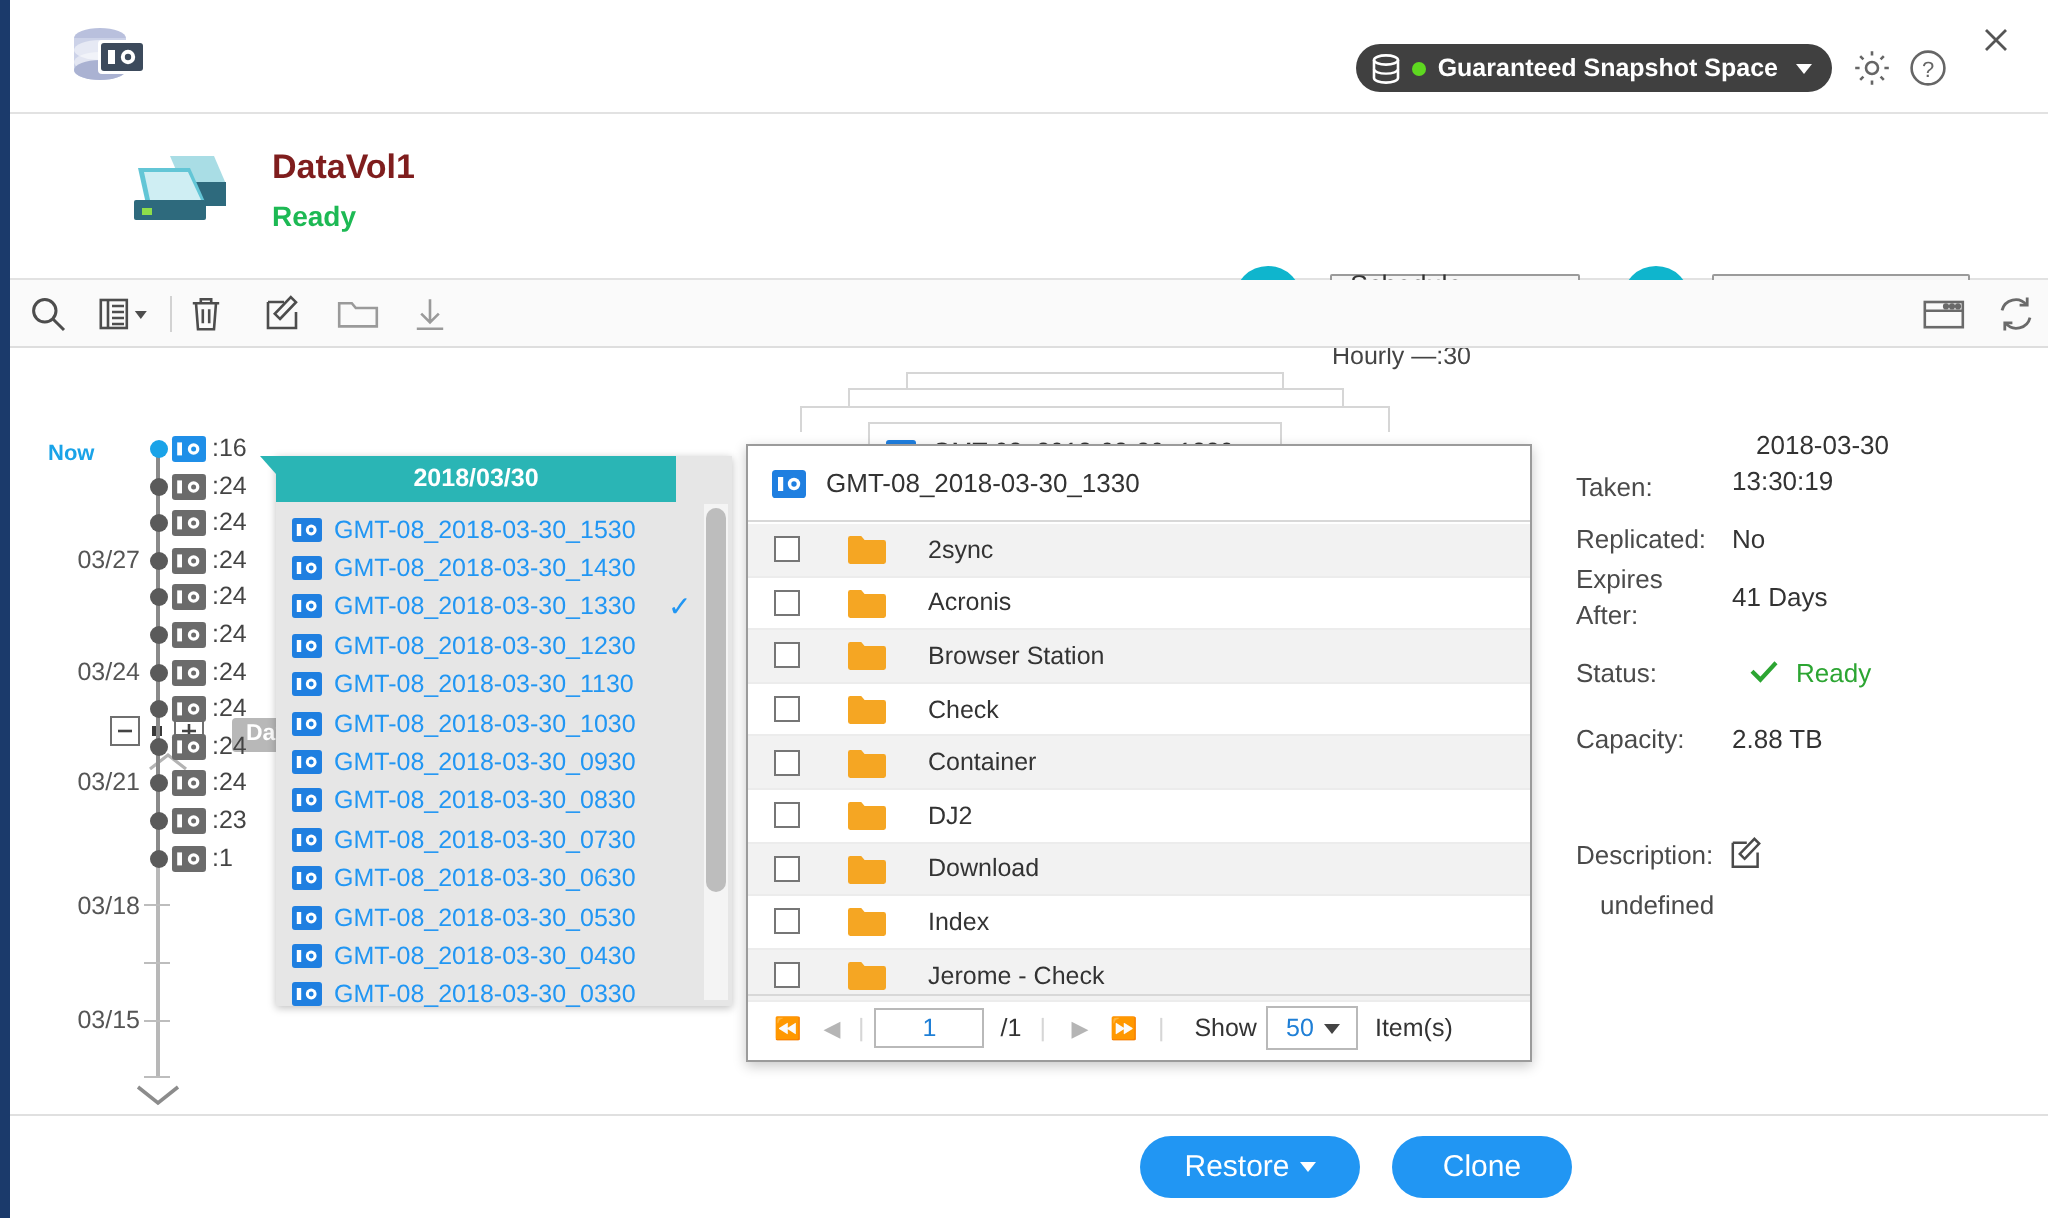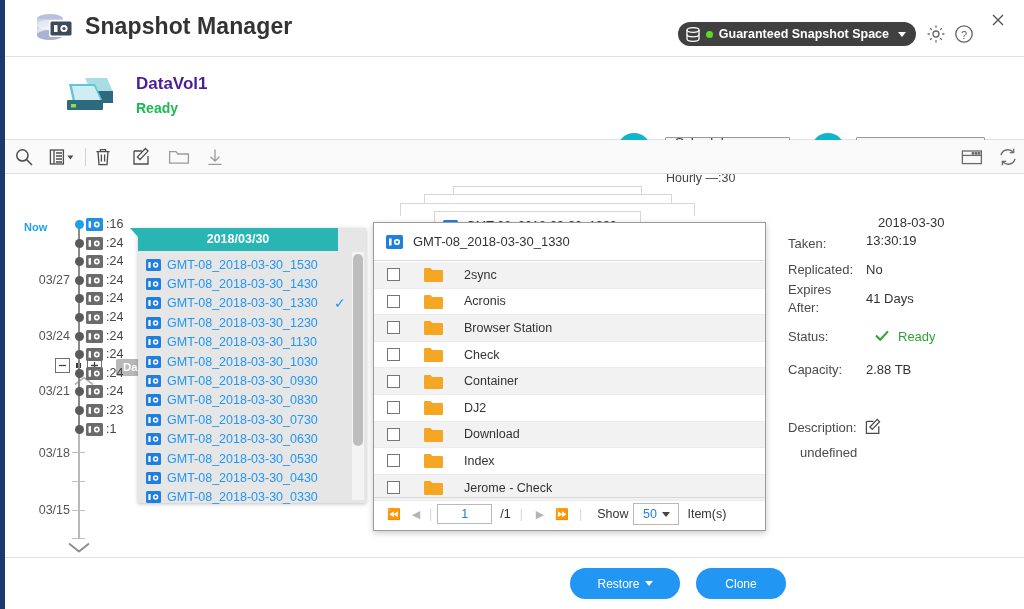--- a/index.html
+++ b/index.html
@@ -37,21 +37,21 @@
   }
   .gss-dot { width:7px; height:7px; border-radius:50%; background:#5ed820; display:inline-block; }
   .gss-caret { width:0;height:0;border-left:4px solid transparent;border-right:4px solid transparent;border-top:5px solid #fff; margin-left:3px;}
   .gear-btn { position:absolute; right:78px; top:24px; width:20px; height:20px; cursor:pointer;}
   .help-btn { position:absolute; right:50px; top:24px; width:20px; height:20px; cursor:pointer;}
   .close-btn { position:absolute; right:12px; top:6px; width:28px; height:28px; cursor:pointer;}
 
   
   .volbar { position:absolute; left:5px; top:57px; right:0; height:83px; background:#fff; border-bottom:1px solid #e2e2e2; }
   .vol-icon { position:absolute; left:58px; top:17px; width:54px; height:46px; }
-  .vol-name { position:absolute; left:131px; top:74px; font-size:17px; font-weight:bold; color:#4c1d95;}
+  .vol-name { position:absolute; left:131px; top:74px; font-size:17px; font-weight:bold; color:#7f1d1d;}
   .vol-state { position:absolute; left:131px; top:100px; font-size:14px; color:#1db954; font-weight:bold;}
   .vol-name,.vol-state{top:auto;}
   .vol-name { top:17px; }
   .vol-state { top:43px; }
 
   .circ-icon {
     position:absolute; width:34px; height:34px; border-radius:50%;
     background:#0fb5cd; display:flex; align-items:center; justify-content:center;
   }
   .sched-icon { left:612px; top:76px; }
@@ -130,21 +130,21 @@
   .pg-items { margin-left:8px; color:#333;}
 
   
   .det-k { position:absolute; font-size:13px; color:#4a4a4a; }
   .det-v { position:absolute; font-size:13px; color:#333; }
 
   
   .footer { position:absolute; left:5px; bottom:0; right:0; height:52px; background:#fff; border-top:1px solid #e0e0e0;}
   .pill {
     position:absolute; height:31px; border-radius:16px; background:#2196f3; color:#fff;
-    font-size:12px; display:flex; align-items:center; justify-content:center; cursor:pointer; gap:5px;
+    font-size:15px; display:flex; align-items:center; justify-content:center; cursor:pointer; gap:5px;
   }
   .pill-caret { width:0;height:0;border-left:4px solid transparent;border-right:4px solid transparent;border-top:5px solid #fff;}
   svg { display:block; overflow:visible; }
 </style>
 </head>
 <body>
 
 <div id="app">
 
   <div class="rail"></div>
@@ -157,21 +157,20 @@
         <ellipse cx="17" cy="15" rx="13" ry="5" fill="#fff" opacity=".5"></ellipse>
         <ellipse cx="17" cy="21" rx="13" ry="5" fill="#fff" opacity=".45"></ellipse>
         <ellipse cx="17" cy="25" rx="13" ry="5" fill="#aab2d2"></ellipse>
         <rect x="16" y="10" width="24" height="17" rx="2" fill="#fff"></rect>
         <rect x="17.5" y="11.5" width="21" height="14" rx="1.5" fill="#3c4a5c"></rect>
         <rect x="21" y="15" width="3.5" height="7" fill="#fff"></rect>
         <circle cx="31" cy="18.5" r="3.6" fill="#fff"></circle>
         <circle cx="31" cy="18.5" r="1.6" fill="#3c4a5c"></circle>
       </svg>
     </div>
-    <div class="app-title">Snapshot Manager</div>
 
     <div class="gss-badge">
       <span>
         <svg width="14" height="15" viewBox="0 0 14 15">
           <ellipse cx="7" cy="3" rx="6" ry="2.3" fill="none" stroke="#fff" stroke-width="1.3"></ellipse>
           <path d="M1 3v9c0 1.3 2.7 2.3 6 2.3s6-1 6-2.3V3" fill="none" stroke="#fff" stroke-width="1.3"></path>
           <path d="M1 7.5c0 1.3 2.7 2.3 6 2.3s6-1 6-2.3" fill="none" stroke="#fff" stroke-width="1.2"></path>
         </svg>
       </span>
       <span class="gss-dot"></span>

